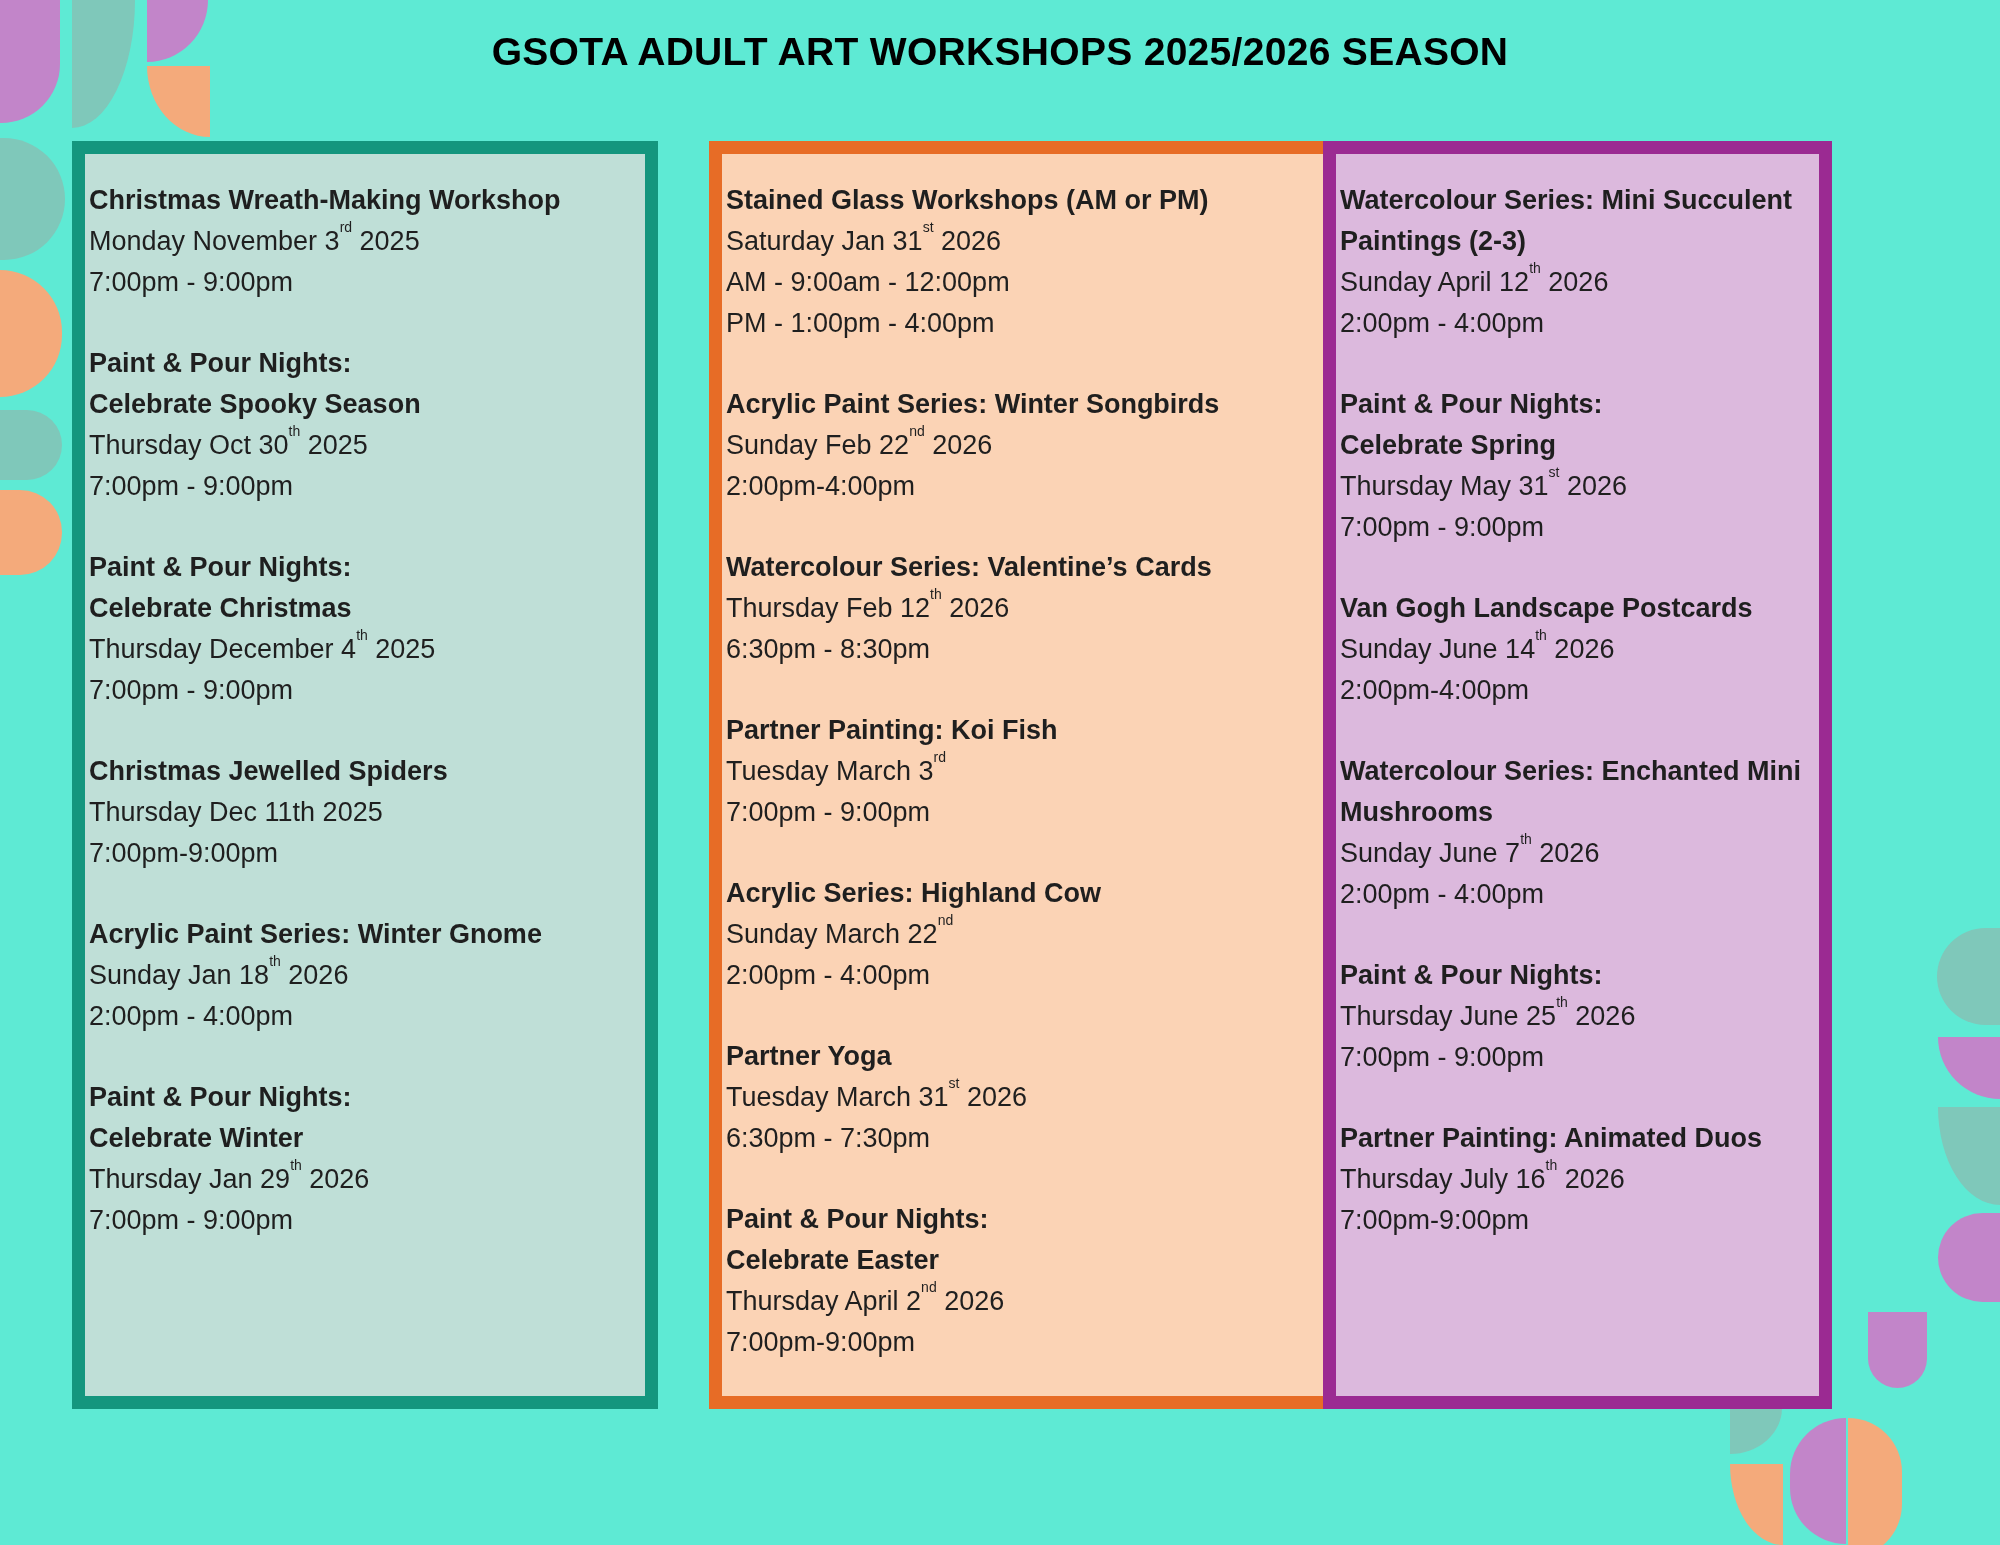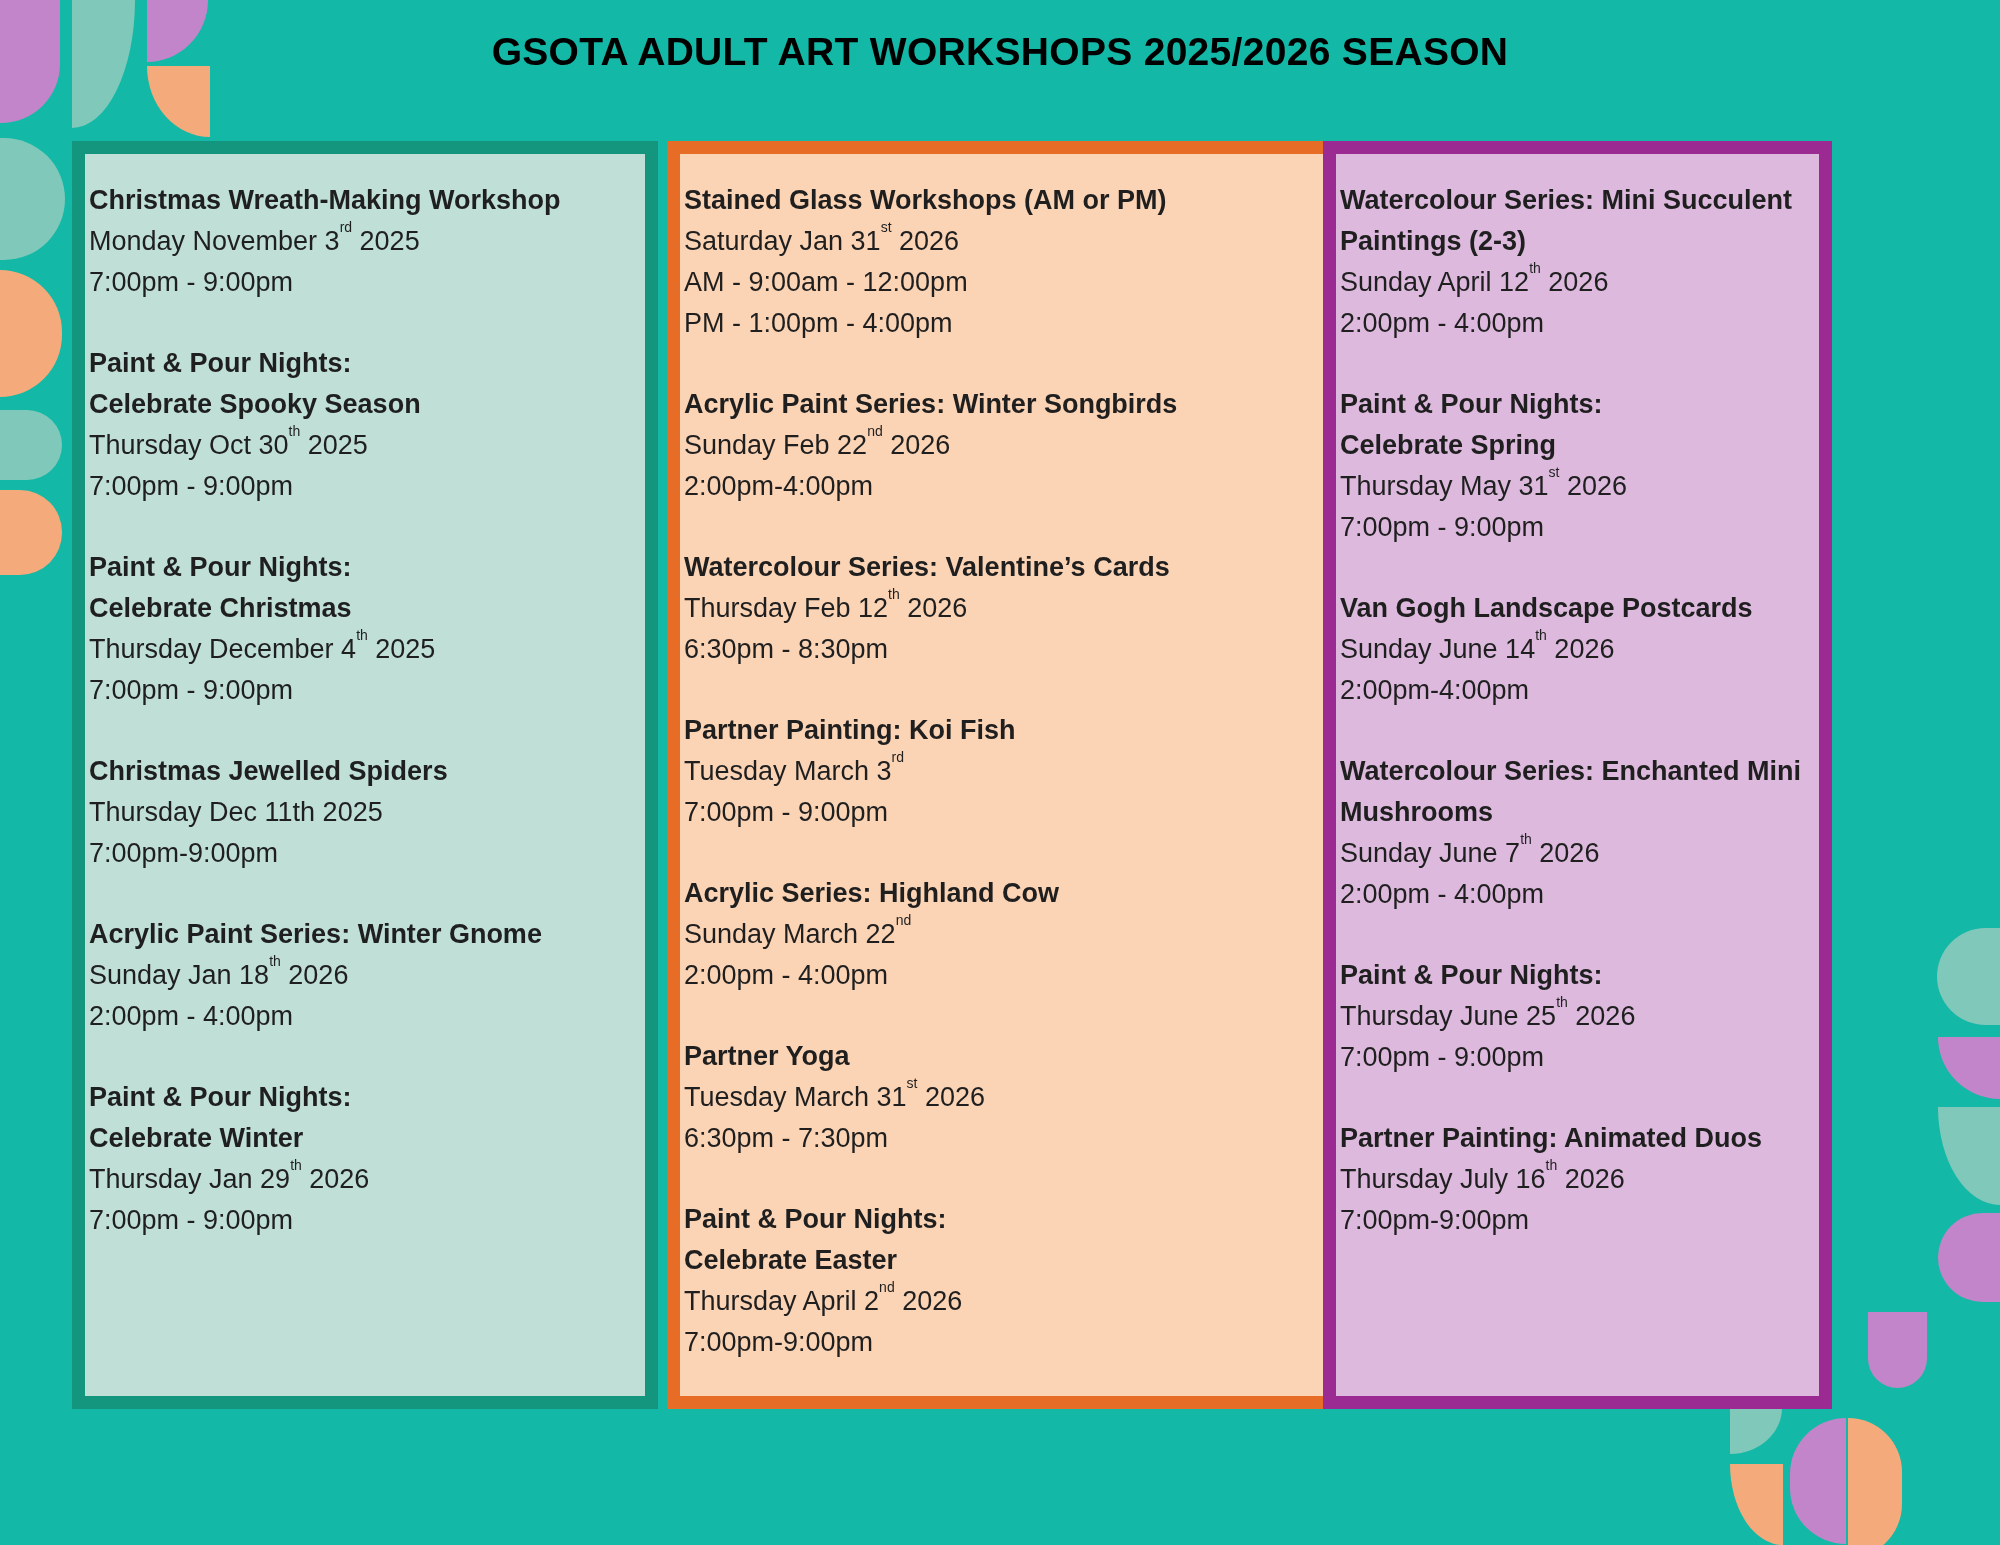--- a/index.html
+++ b/index.html
@@ -1,19 +1,19 @@
 <!DOCTYPE html>
 <html><head>
 <meta charset="utf-8">
 <style>
   html,body{margin:0;padding:0;background:#ffffff;}
   .poster{
     position:relative;
     width:2000px;height:1545px;
-    background:#14b8a6;
+    background:#5eead4;
     overflow:hidden;
     font-family:"Liberation Sans", sans-serif;
   }
   .page-title{
     position:absolute;
     top:30px;left:0;width:100%;
     margin:0;
     text-align:center;
     font-size:39px;
     font-weight:bold;
@@ -21,21 +21,21 @@
     color:#000000;
   }
   .col{
     position:absolute;
     top:141px;
     height:1268px;
     border:13px solid #000;
     box-sizing:border-box;
   }
   .col-0{left:72px;width:586px;}
-  .col-1{left:667px;width:680px;}
+  .col-1{left:709px;width:680px;}
   .col-2{left:1323px;width:509px;}
   .events{padding:26px 12px 0 4px;}
   .event{margin-bottom:40px;}
   .event div{
     font-size:27px;
     line-height:41px;
     color:#1f1f1f;
     white-space:nowrap;
   }
   .ev-title{font-weight:bold;}

